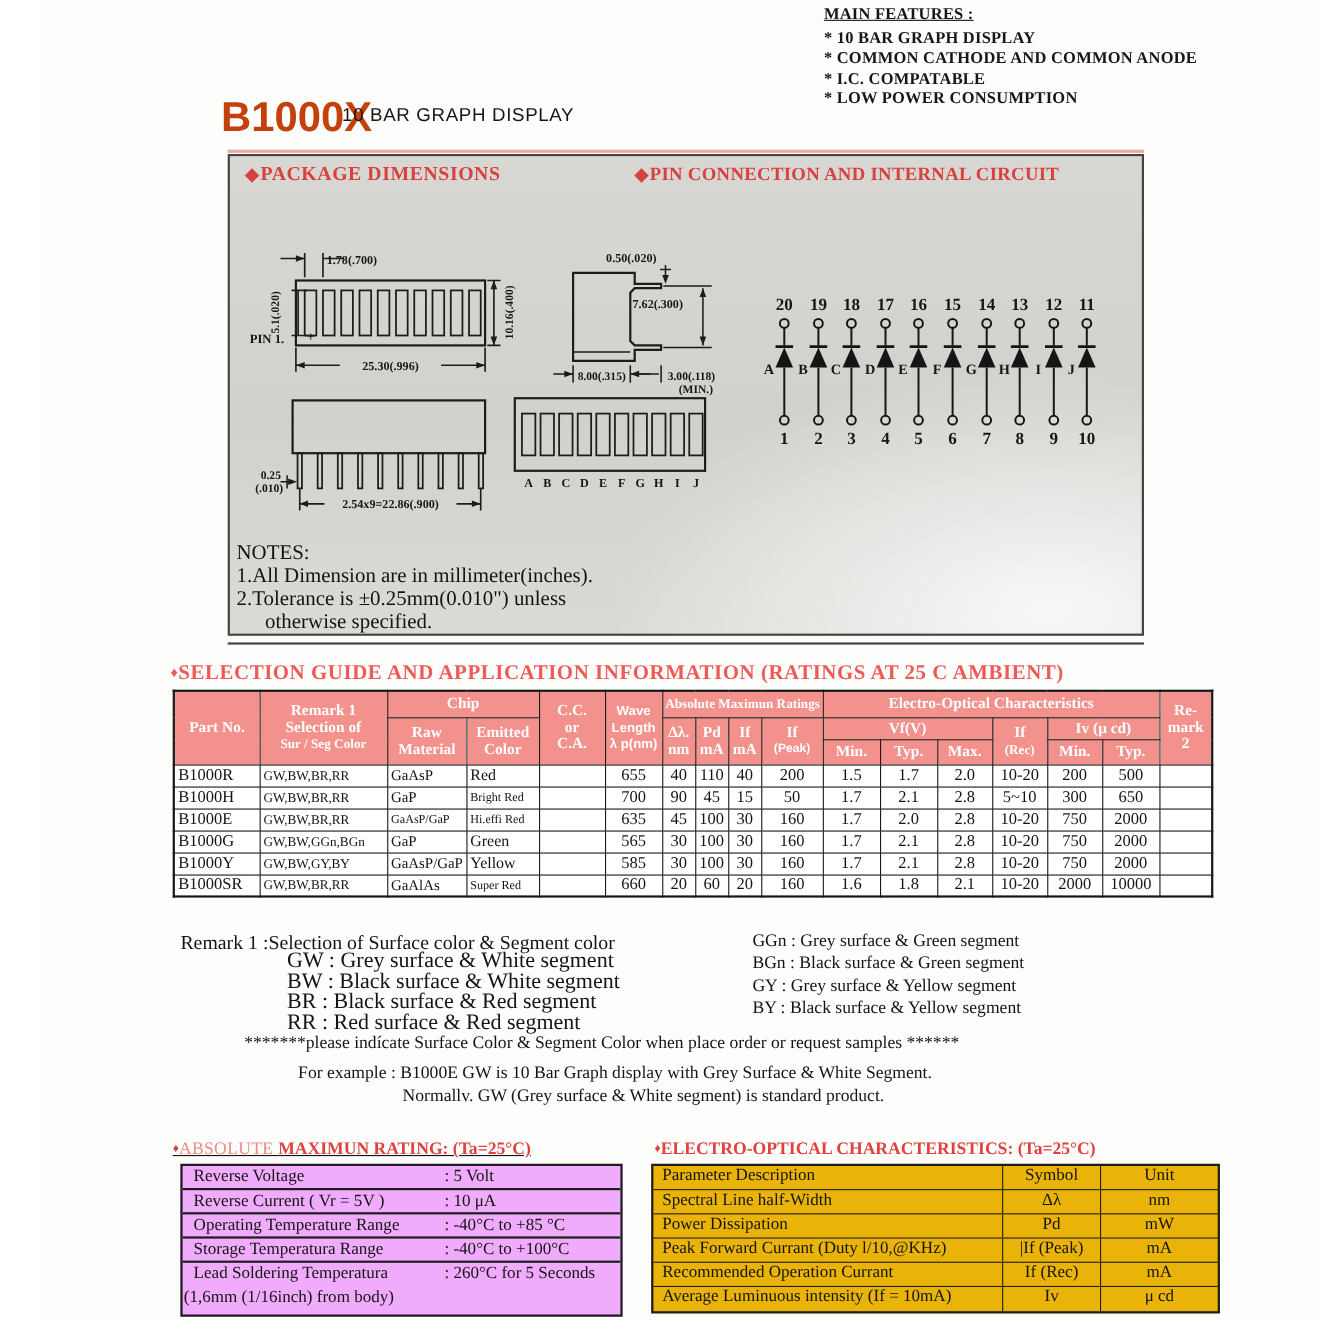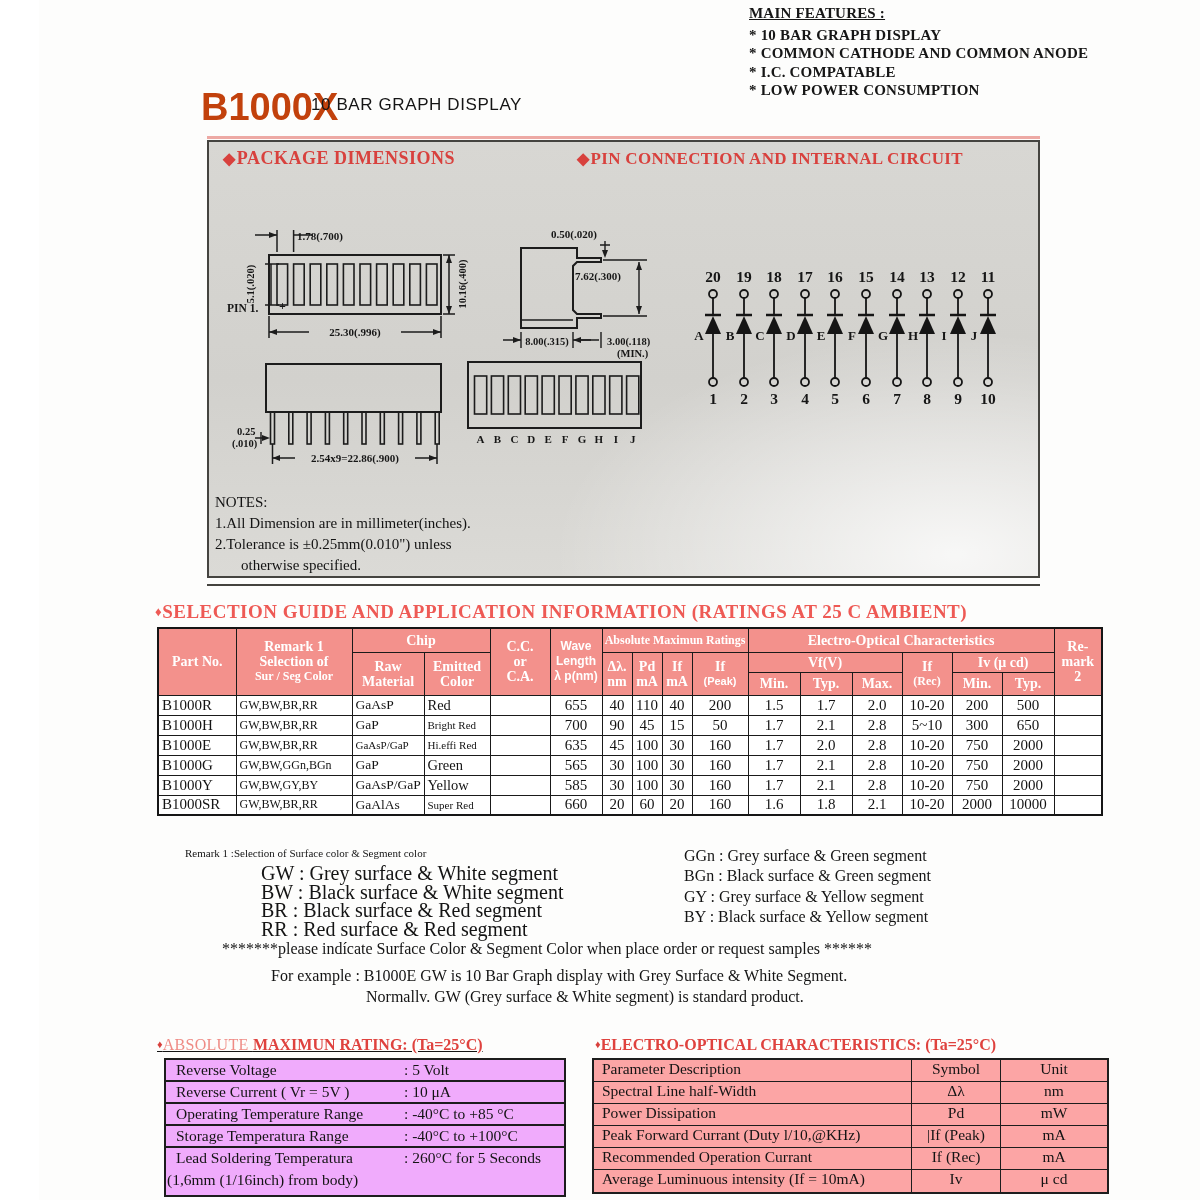--- a/index.html
+++ b/index.html
@@ -19,21 +19,21 @@
   
   .panel-topline { left:168px; top:136px; width:833px; height:3px; background:#eda9a4; }
   .panel { left:168px; top:140px; width:833px; height:438px; border:2px solid #454440;
            background: radial-gradient(ellipse at 90% 95%, rgba(255,255,255,.8), rgba(255,255,255,0) 38%),
                        linear-gradient(180deg,#d8d7d3 0%,#d2d1cd 55%,#dbdad6 100%); }
   .panel-bottomline { left:168px; top:584px; width:833px; height:2px; background:#44433f; }
   .panel-h { position:absolute; font-weight:bold; color:#d8413d; white-space:nowrap; }
   .ph1 { left:14px; top:6px; font-size:18px; letter-spacing:.5px; }
   .ph2 { left:368px; top:7px; font-size:17px; letter-spacing:.3px; }
   .panel-h .dia { font-size:16px; margin-right:1px; }
-  .notes { position:absolute; left:6px; top:350px; font-size:15px; line-height:21px; color:#131313; }
+  .notes { position:absolute; left:6px; top:350px; font-size:19px; line-height:21px; color:#131313; }
   .notes .ind { padding-left:26px; }
   svg text { font-family:"Liberation Serif", serif; font-weight:bold; fill:#161616; }
 
   
   .sel-heading { left:116px; top:601px; font-weight:bold; font-size:19px; letter-spacing:.5px; color:#ee5a55; white-space:nowrap; }
   .sel-heading .dia { font-size:13px; vertical-align:2px; }
   table.sel { position:absolute; left:118px; top:627px; width:944px; border-collapse:collapse; table-layout:fixed;
               border:2.5px solid #161616; }
   table.sel th, table.sel td { border:1.5px solid #1a1a1a; padding:0; text-align:center; overflow:hidden; }
   table.sel thead th { background:#f3918c; color:#ffffff; font-weight:bold; font-size:14px; line-height:15px; }
@@ -63,21 +63,21 @@
 
   
   .amr { left:125px; top:1058px; width:402px; border:2px solid #1d1d1d; background:#f0abfc; }
   .amr-row { position:relative; height:22px; border-bottom:2px solid #1d1d1d; font-size:15.5px; }
   .amr-row:last-child { border-bottom:none; height:47px; }
   .amr-label { position:absolute; left:10px; top:1px; white-space:nowrap; }
   .amr-label2 { position:absolute; left:1px; top:23px; white-space:nowrap; }
   .amr-value { position:absolute; left:238px; top:1px; white-space:nowrap; }
 
   
-  .eot { left:553px; top:1058px; width:517px; border:2px solid #1d1d1d; background:#fca5a5; }
+  .eot { left:553px; top:1058px; width:517px; border:2px solid #1d1d1d; background:#eab308; }
   .eot-row { display:flex; height:22px; border-bottom:1.8px solid #1d1d1d; font-size:15.5px; }
   .eot-row:last-child { border-bottom:none; }
   .eot-param { width:318px; border-right:1.8px solid #1d1d1d; padding-left:8px; white-space:nowrap; overflow:hidden; }
   .eot-sym { width:89px; border-right:1.8px solid #1d1d1d; text-align:center; }
   .eot-unit { flex:1; text-align:center; }
 </style>
 </head>
 <body>
 
 <div class="page">
@@ -481,21 +481,21 @@
         <td>1.8</td>
         <td>2.1</td>
         <td>10-20</td>
         <td>2000</td>
         <td>10000</td>
         <td></td>
       </tr>
     </tbody>
   </table>
 
-  <div class="rm-line" style="left:146px; top:847px; font-size:11px;">Remark 1 :Selection of Surface color &amp; Segment color</div>
+  <div class="rm-line" style="left:125px; top:847px; font-size:18px;">Remark 1 :Selection of Surface color &amp; Segment color</div>
   <div class="rm-list" style="left:222px; top:864px;">
     <div>GW : Grey surface &amp; White segment</div>
     <div>BW : Black surface &amp; White segment</div>
     <div>BR : Black surface &amp; Red segment</div>
     <div>RR : Red surface &amp; Red segment</div>
   </div>
   <div class="rm-list2" style="left:645px; top:846px;">
     <div>GGn : Grey surface &amp; Green segment</div>
     <div>BGn : Black surface &amp; Green segment</div>
     <div>GY : Grey surface &amp; Yellow segment</div>

